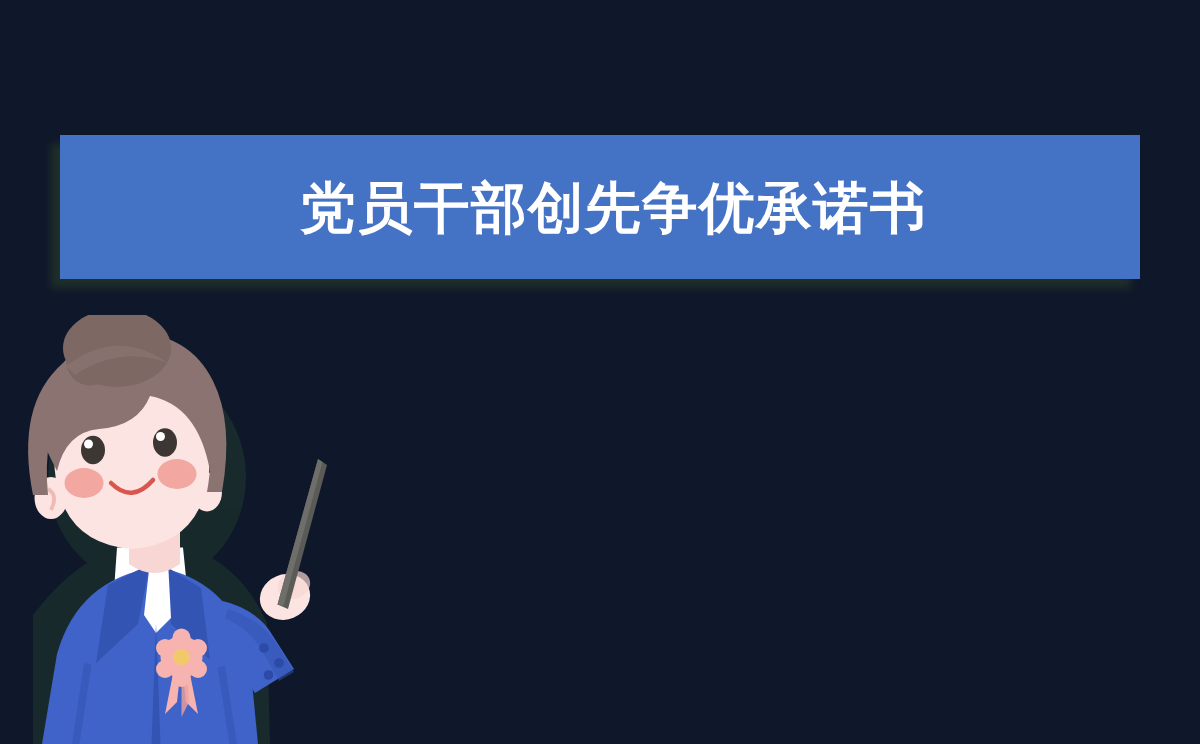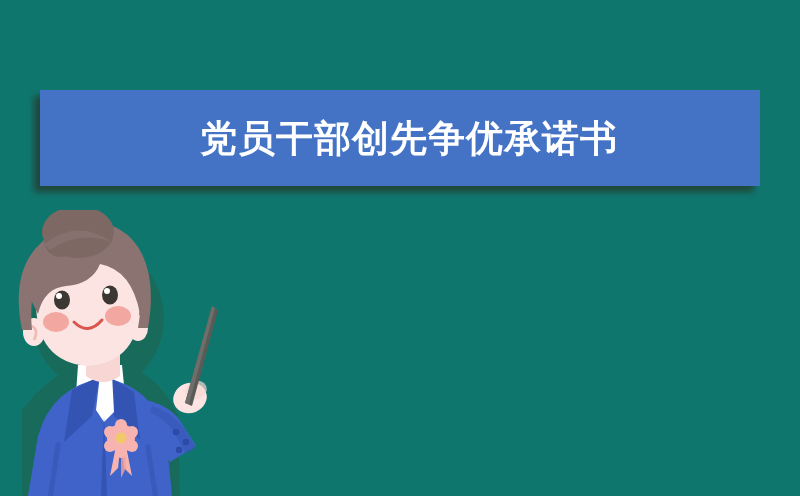--- a/index.html
+++ b/index.html
@@ -9,21 +9,21 @@
   }
   body {
     font-family: "Liberation Sans", sans-serif;
   }
 
   #slide {
     position: relative;
     width: 800px;
     height: 496px;
     overflow: hidden;
-    background: #0f766e;
+    background: #0f172a;
   }
 
   
   .banner-shadow {
     position: absolute;
     left: 34px;
     top: 96px;
     width: 720px;
     height: 96px;
     background: #253728;

